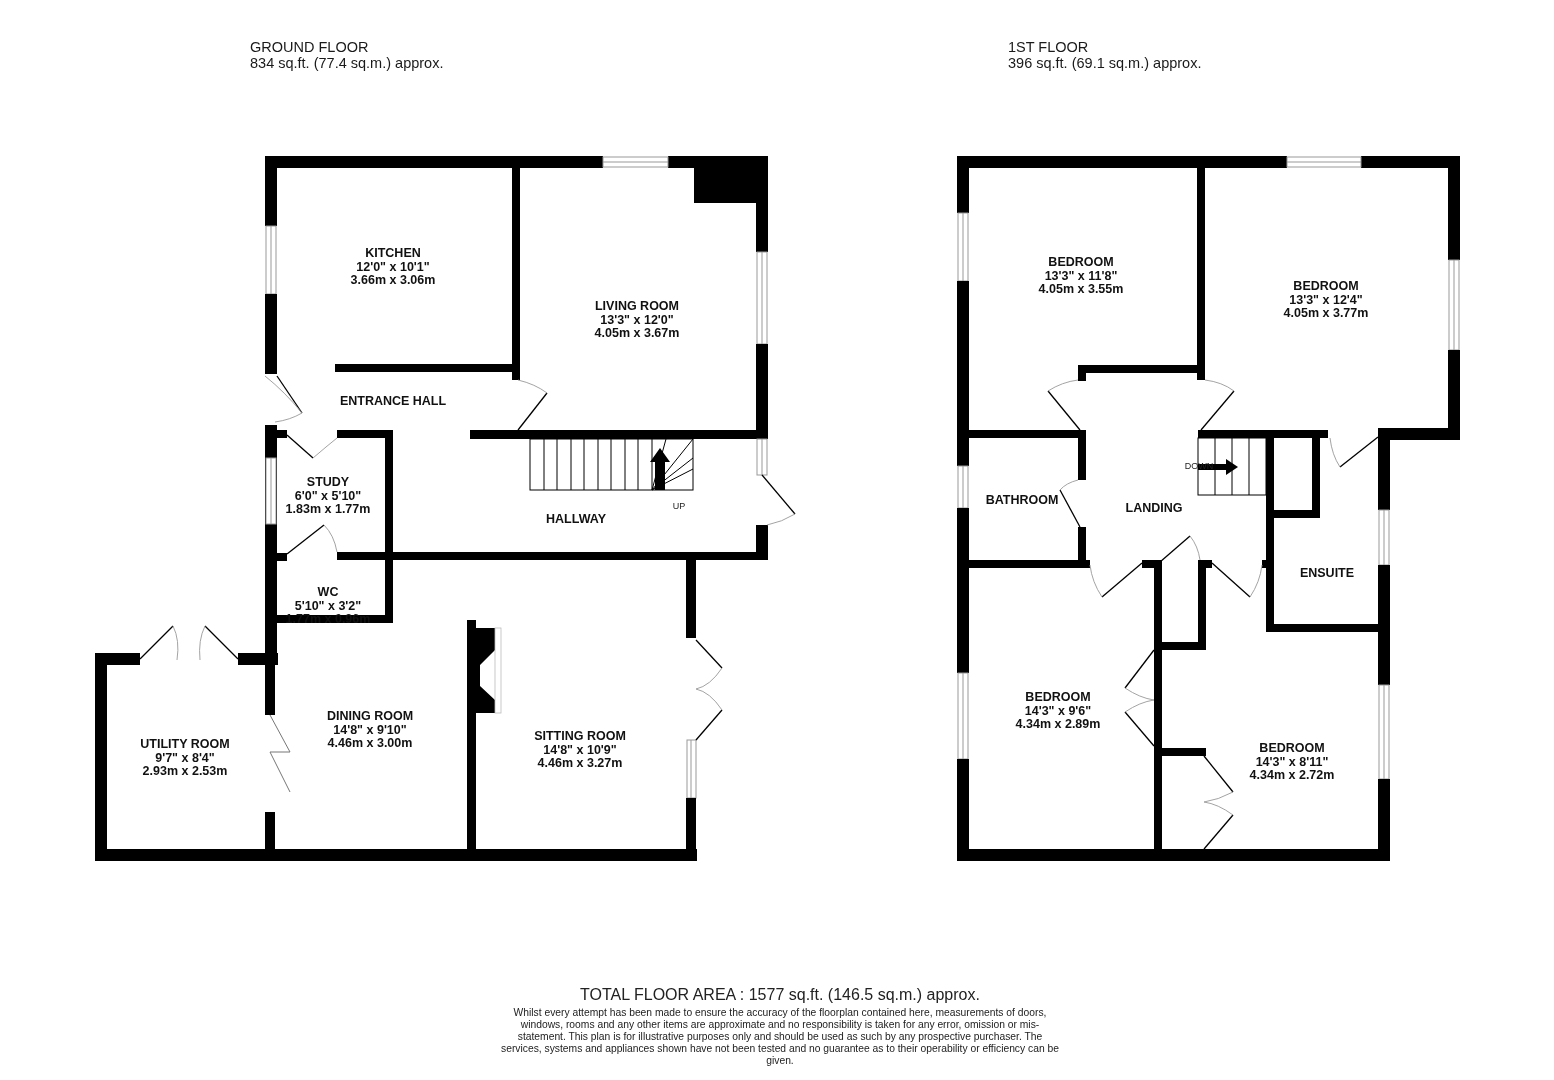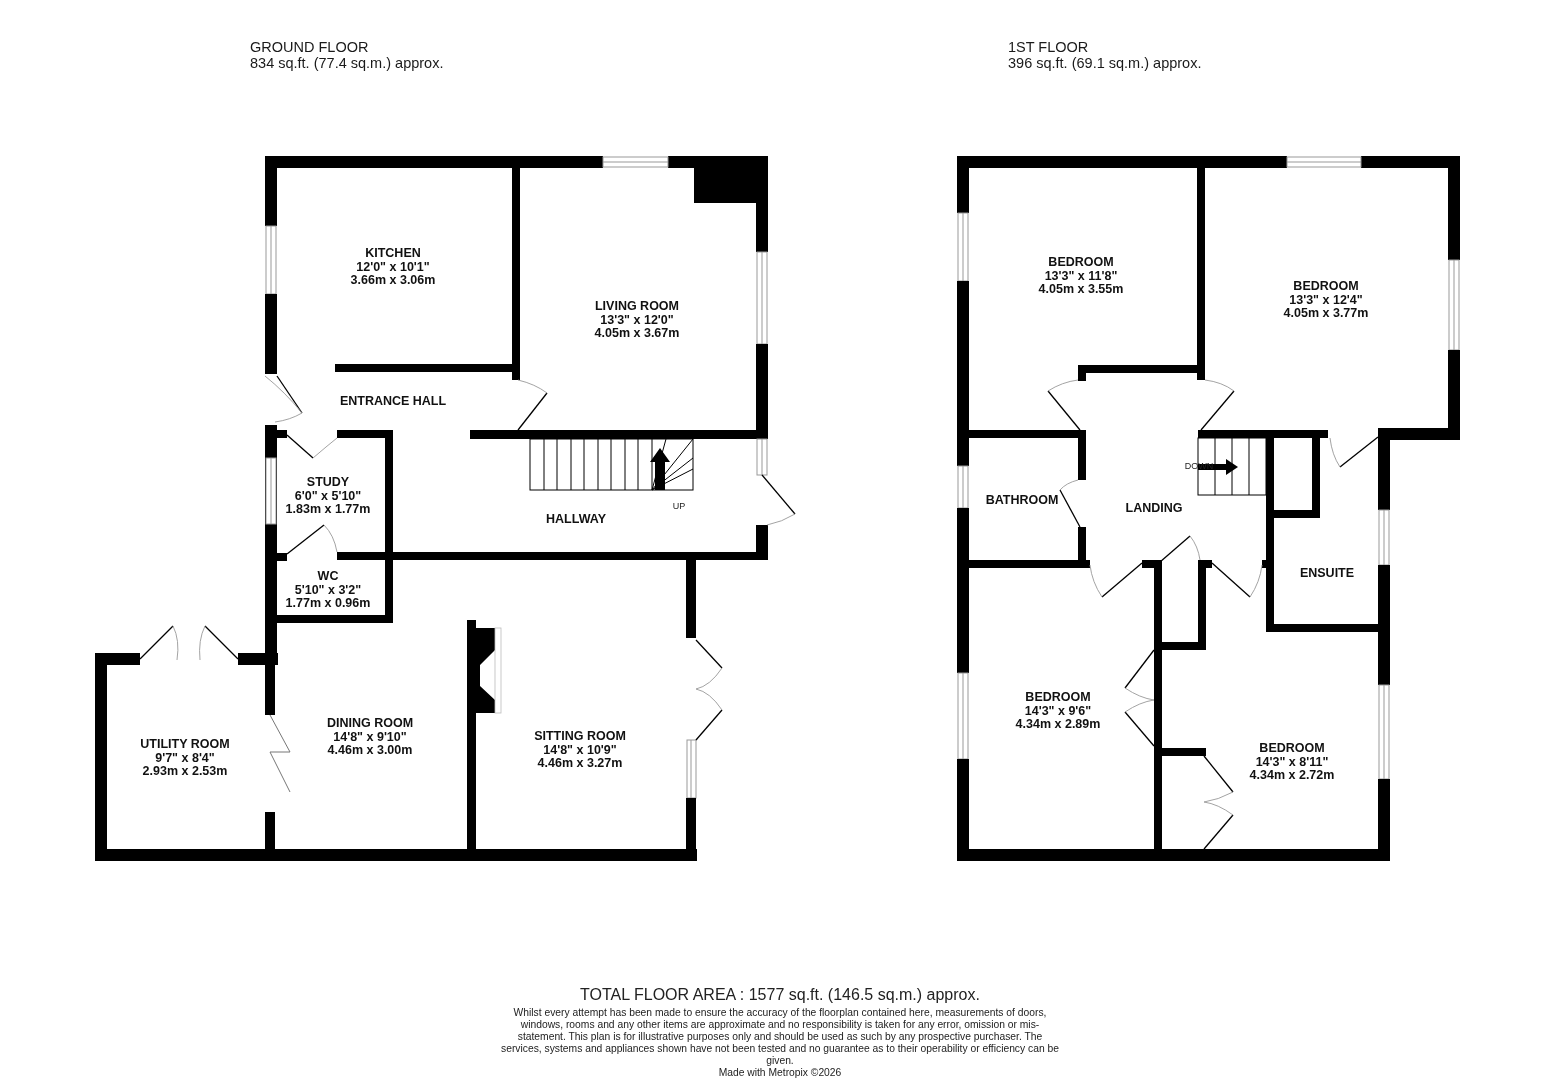--- a/index.html
+++ b/index.html
@@ -264,31 +264,31 @@
 </div>
 <div class="room-label" style="left:328px; top:476px;">
   <span>STUDY</span>
   <span>6'0"  x 5'10"</span>
   <span>1.83m  x 1.77m</span>
 </div>
 <div class="room-label" style="left:576px; top:489px;margin-top:24px;">
   <span>HALLWAY</span>
 </div>
 <div class="small-label" style="left:661px; top:501px;">UP</div>
-<div class="room-label" style="left:328px; top:570px;">
+<div class="room-label" style="left:328px; top:586px;">
   <span>WC</span>
   <span>5'10"  x 3'2"</span>
   <span>1.77m  x 0.96m</span>
 </div>
 <div class="room-label" style="left:185px; top:738px;">
   <span>UTILITY ROOM</span>
   <span>9'7"  x 8'4"</span>
   <span>2.93m  x 2.53m</span>
 </div>
-<div class="room-label" style="left:370px; top:710px;margin-top:7px;">
+<div class="room-label" style="left:370px; top:710px;">
   <span>DINING ROOM</span>
   <span>14'8"  x 9'10"</span>
   <span>4.46m  x 3.00m</span>
 </div>
 <div class="room-label" style="left:580px; top:730px;">
   <span>SITTING ROOM</span>
   <span>14'8"  x 10'9"</span>
   <span>4.46m  x 3.27m</span>
 </div>
 
@@ -319,14 +319,13 @@
 </div>
 <div class="room-label" style="left:1292px; top:742px;">
   <span>BEDROOM</span>
   <span>14'3"  x 8'11"</span>
   <span>4.34m  x 2.72m</span>
 </div>
 
 <div class="footer total">TOTAL FLOOR AREA : 1577 sq.ft. (146.5 sq.m.) approx.</div>
 <div class="footer disclaimer">
   <div>Whilst every attempt has been made to ensure the accuracy of the floorplan contained here, measurements of doors, windows, rooms and any other items are approximate and no responsibility is taken for any error, omission or mis-statement. This plan is for illustrative purposes only and should be used as such by any prospective purchaser. The services, systems and appliances shown have not been tested and no guarantee as to their operability or efficiency can be given.</div>
-  <div>Made with Metropix ©2026</div>
 </div>
 
 </body></html>

